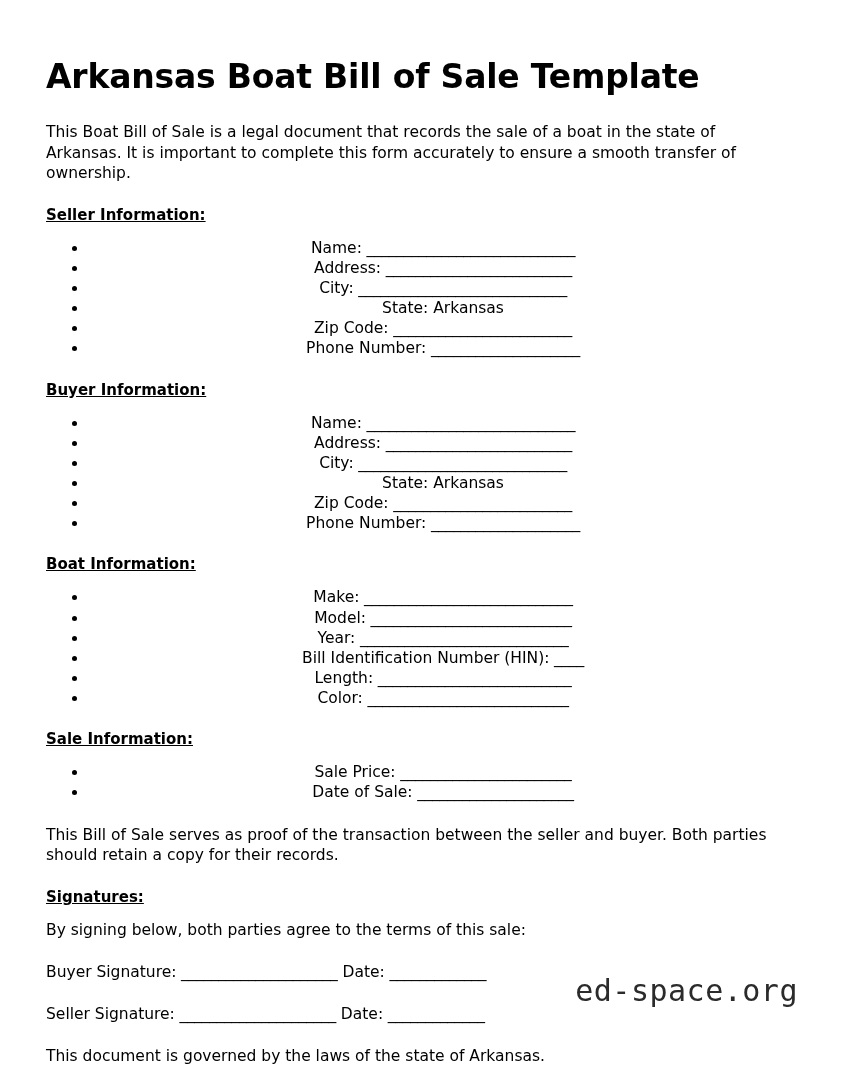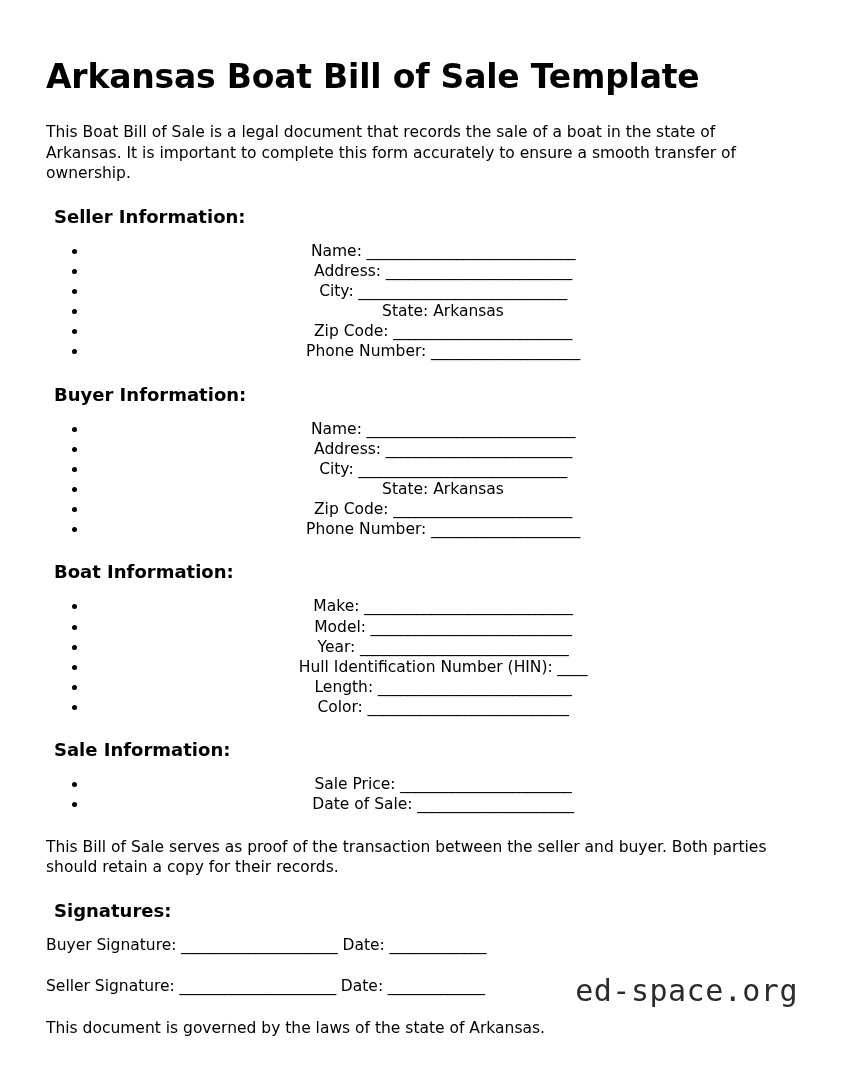--- a/index.html
+++ b/index.html
@@ -31,23 +31,24 @@
     line-height: 1.15;
     margin: 14px 0 26px 0;
   }
   .para {
     font-size: 15.5px;
     line-height: 1.33;
     margin: 0 0 22px 0;
     max-width: 745px;
   }
   .section-heading {
-    font-size: 18px;
+    font-size: 15px;
     font-weight: bold;
-    margin: 0 0 14px 8px;
+    margin: 0 0 14px 0;
+    text-decoration: underline;
   }
   ul.fields {
     list-style: disc;
     margin: 0 0 22px 0;
     padding-left: 42px;
     text-align: center;
   }
   ul.fields li {
     font-size: 15.5px;
     line-height: 1.30;
@@ -113,35 +114,36 @@
     <li><span>State:</span><span> Arkansas</span></li>
     <li><span>Zip Code:</span><span class="blank"> ________________________</span></li>
     <li><span>Phone Number:</span><span class="blank"> ____________________</span></li>
   </ul>
 
   <h2 class="section-heading">Boat Information:</h2>
   <ul class="fields">
     <li><span>Make:</span><span class="blank"> ____________________________</span></li>
     <li><span>Model:</span><span class="blank"> ___________________________</span></li>
     <li><span>Year:</span><span class="blank"> ____________________________</span></li>
-    <li><span>Hull Identification Number (HIN):</span><span class="blank"> ____</span></li>
+    <li><span>Bill Identification Number (HIN):</span><span class="blank"> ____</span></li>
     <li><span>Length:</span><span class="blank"> __________________________</span></li>
     <li><span>Color:</span><span class="blank"> ___________________________</span></li>
   </ul>
 
   <h2 class="section-heading">Sale Information:</h2>
   <ul class="fields">
     <li><span>Sale Price:</span><span class="blank"> _______________________</span></li>
     <li><span>Date of Sale:</span><span class="blank"> _____________________</span></li>
   </ul>
 
   <p class="para">This Bill of Sale serves as proof of the transaction between the seller and buyer. Both parties should retain a copy for their records.</p>
 
   <h2 class="section-heading">Signatures:</h2>
 
+  <p class="sig-intro">By signing below, both parties agree to the terms of this sale:</p>
 
   <p class="sig-row">
     <span>Buyer Signature:</span><span class="blank"> _____________________</span><span> Date:</span><span class="blank"> _____________</span>
   </p>
 
   <p class="sig-row">
     <span>Seller Signature:</span><span class="blank"> _____________________</span><span> Date:</span><span class="blank"> _____________</span>
   </p>
 
   <p class="closing">This document is governed by the laws of the state of Arkansas.</p>

